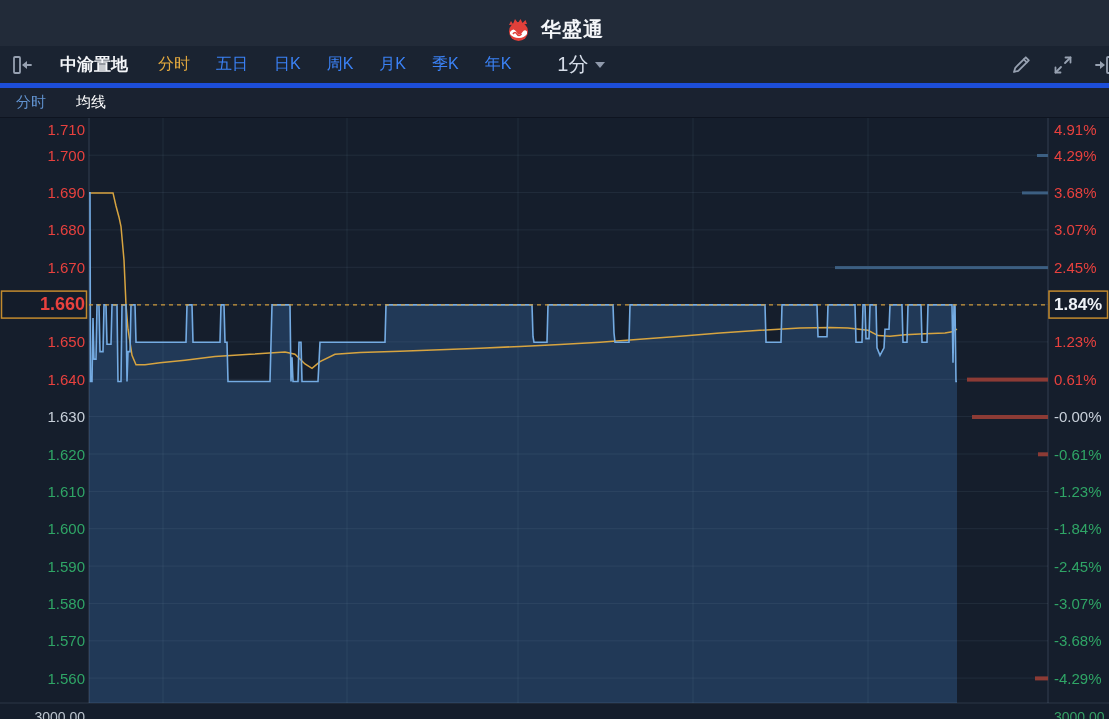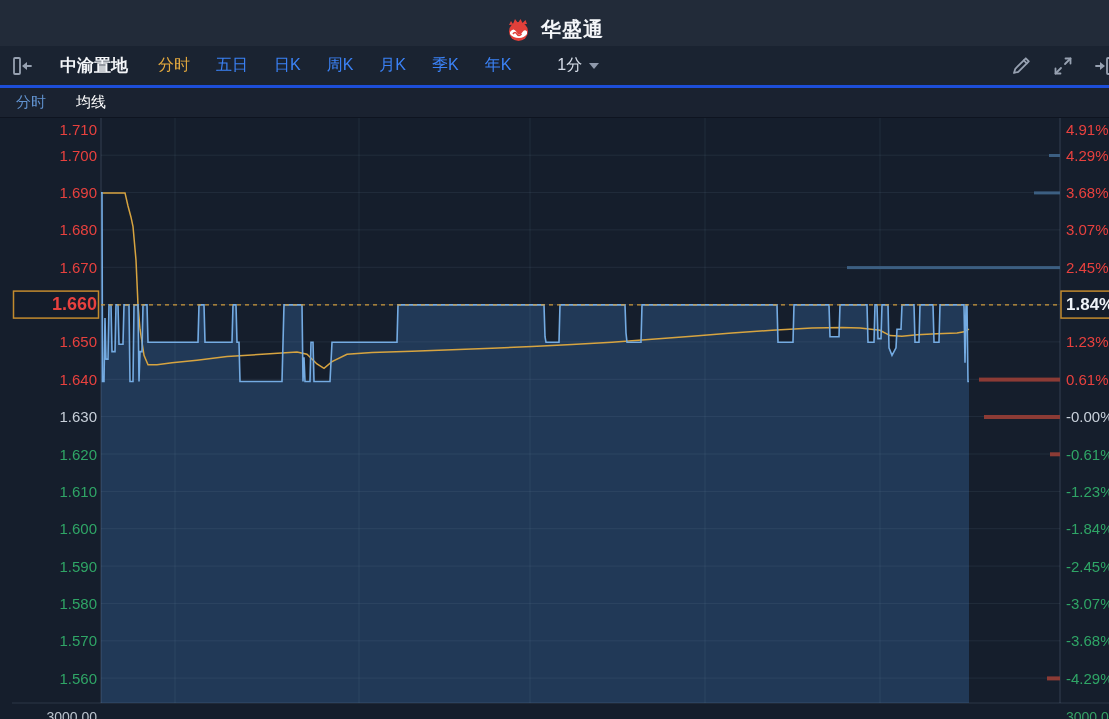--- a/index.html
+++ b/index.html
@@ -4,42 +4,42 @@
 <style>
   html,body{margin:0;padding:0;background:#0d131d;}
   #app{position:relative;width:1109px;height:719px;background:#151e2c;overflow:hidden;
        font-family:"Liberation Sans",sans-serif;color:#dde3ec;}
   
   .topbar{position:absolute;top:0;left:0;width:1109px;height:60px;background:#222b39;
           border-bottom:1px solid #0c1119;display:flex;align-items:center;justify-content:center;gap:9px;box-sizing:border-box;}
   .app-title{font-size:20px;font-weight:bold;color:#f4f6f9;letter-spacing:1px;}
   
   .tabbar{position:absolute;top:46px;left:0;width:1109px;height:42px;background:#1a2331;
-          border-bottom:3px solid #1d4ed8;display:flex;align-items:center;gap:26px;
+          border-bottom:5px solid #1d4ed8;display:flex;align-items:center;gap:26px;
           padding:0 0 0 10px;box-sizing:border-box;}
   .stockname{font-size:17px;font-weight:bold;color:#f4f6f9;margin-right:4px;}
   .tab{font-size:16px;color:#3b82f6;background:none;border:none;padding:2px 0;cursor:pointer;
        font-family:"Liberation Sans",sans-serif;}
   .tab.active{color:#e2a83e;}
-  .interval{display:flex;align-items:center;gap:7px;font-size:16px;color:#d6dde8;
+  .interval{display:flex;align-items:center;gap:7px;font-size:20px;color:#d6dde8;
             background:none;border:none;margin-left:14px;cursor:pointer;font-family:"Liberation Sans",sans-serif;}
   .caret{width:0;height:0;border-left:5px solid transparent;border-right:5px solid transparent;
          border-top:6px solid #8f99ab;}
   .right-icons{margin-left:auto;display:flex;align-items:center;gap:20px;margin-right:-9px;}
   .iconbtn{background:none;border:none;padding:0;cursor:pointer;line-height:0;}
   .icon-stroke{stroke:#97a1b1;fill:none;stroke-width:1.8;stroke-linecap:round;stroke-linejoin:round;}
   .icon-fill{fill:#97a1b1;}
   
   .legendbar{position:absolute;top:88px;left:0;width:1109px;height:30px;background:#1a2230;
              border-bottom:1px solid #0e1420;display:flex;align-items:center;gap:18px;
              padding:0 0 0 10px;box-sizing:border-box;font-size:15px;}
   .legend-fs{color:#6192cf;background:none;border:none;font-size:15px;cursor:pointer;font-family:"Liberation Sans",sans-serif;}
   .legend-avg{color:#ffffff;background:none;border:none;font-size:15px;cursor:pointer;font-family:"Liberation Sans",sans-serif;}
   
-  .chart{position:absolute;top:118px;left:12px;width:1064px;height:601px;}
+  .chart{position:absolute;top:118px;left:0;width:1064px;height:601px;}
   text{font-family:"Liberation Sans",sans-serif;}
   .tickup{fill:#e8413e;}
   .tickdown{fill:#2fa566;}
   .tickflat{fill:#c8d0da;}
   .tickcur{fill:#eef2f7;font-weight:bold;}
 </style>
 </head>
 <body>
 
 <div id="app">

